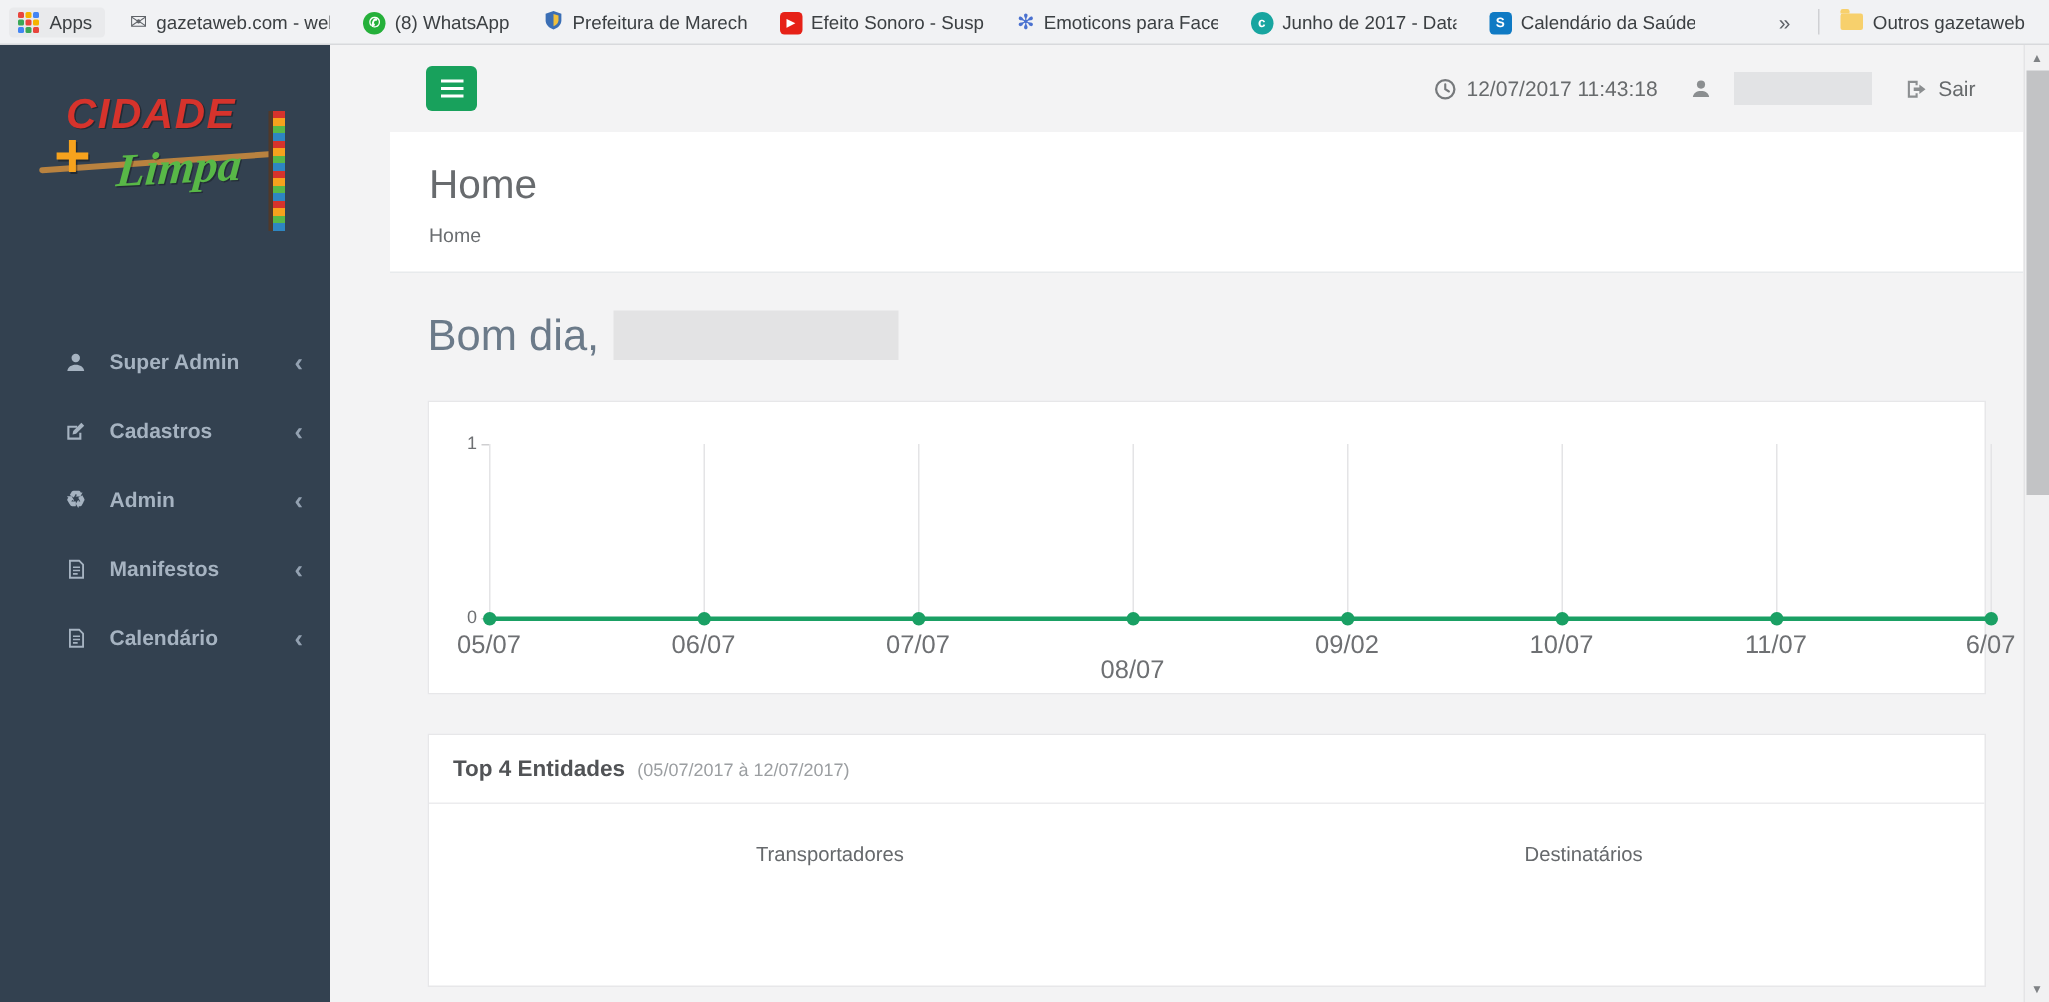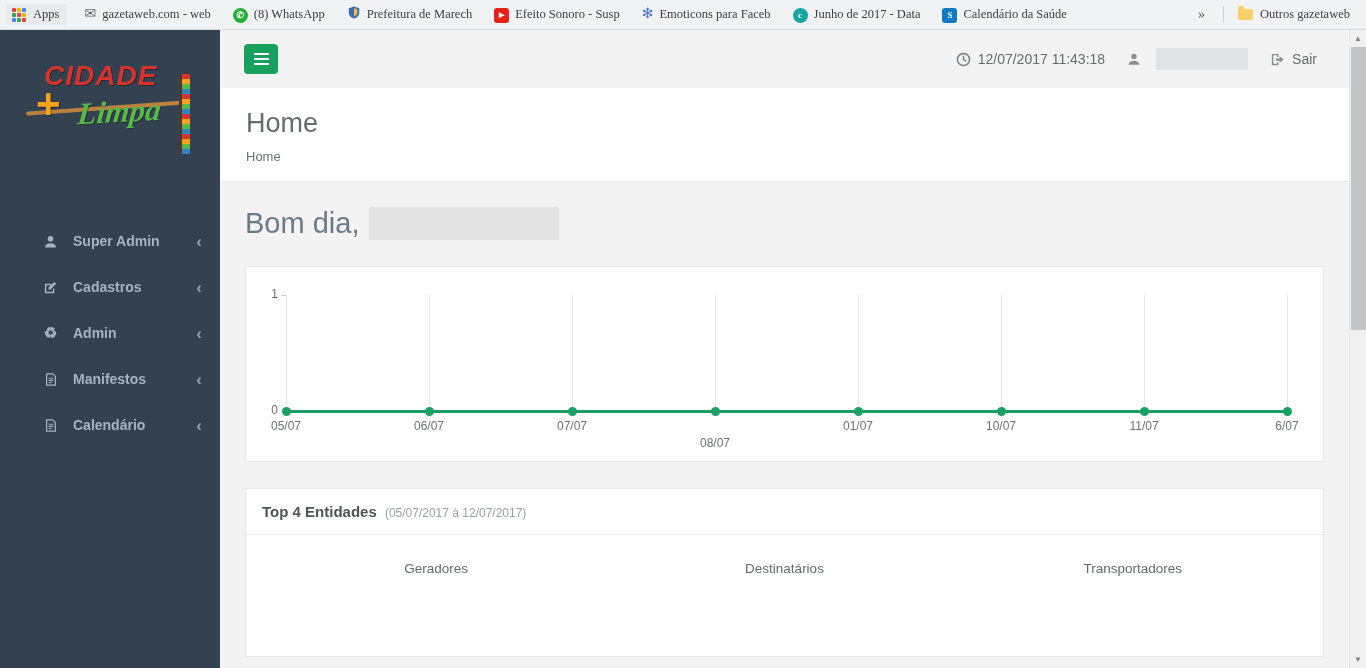--- a/index.html
+++ b/index.html
@@ -2,21 +2,21 @@
 <html><head>
 <meta charset="utf-8">
 <style>
   * { box-sizing: border-box; margin: 0; padding: 0; }
   html, body { width: 1366px; height: 668px; overflow: hidden; }
   body { font-family: "Liberation Sans", sans-serif; background: #fff; position: relative; }
 
   
   #bookmarks-bar {
     height: 30px; background: #f1f2f4; border-bottom: 1px solid #d8d9dc;
-    display: flex; align-items: center; padding: 0 6px; font-size: 12.5px; color: #3c4043; font-family: Liberation Serif, serif;
+    display: flex; align-items: center; padding: 0 6px; font-size: 12.5px; color: #3c4043;
   }
   .apps-chip { display: flex; align-items: center; gap: 7px; background: #e9eaec; border-radius: 3px;
     padding: 3px 8px 3px 6px; margin-right: 10px; cursor: pointer; }
   .apps-grid { display: grid; grid-template-columns: repeat(3, 4px); grid-template-rows: repeat(3, 4px); gap: 1px; }
   .apps-grid i { width: 4px; height: 4px; border-radius: 1px; }
   .apps-grid i:nth-child(1){background:#e8453c}.apps-grid i:nth-child(2){background:#f5b400}.apps-grid i:nth-child(3){background:#4285f4}
   .apps-grid i:nth-child(4){background:#3aa757}.apps-grid i:nth-child(5){background:#e8453c}.apps-grid i:nth-child(6){background:#f5b400}
   .apps-grid i:nth-child(7){background:#4285f4}.apps-grid i:nth-child(8){background:#3aa757}.apps-grid i:nth-child(9){background:#e8453c}
   #bookmark-list { display: flex; align-items: center; }
   .bm-item { display: flex; align-items: center; gap: 6px; padding: 3px 7px; margin-right: 8px; cursor: pointer; white-space: nowrap; }
@@ -49,21 +49,21 @@
     font-family: "Liberation Serif", serif; color: #58b847; transform: skew(-8deg) rotate(-3deg);
     text-shadow: 1px 1px 0 rgba(0,0,0,.3); }
 
   #side-menu { margin-top: 48px; }
   .side-item { display: flex; align-items: center; gap: 14px; height: 46px; padding: 0 18px 0 42px;
     font-size: 14px; font-weight: 600; color: #a6b3c1; cursor: pointer; }
   .side-icon { width: 17px; text-align: center; flex: none; display: inline-flex; justify-content: center; }
   .side-icon .recycle { font-size: 15px; color: #a6b3c1; }
   .side-chevron { margin-left: auto; font-size: 17px; color: #93a1b1; line-height: 1; }
 
-  #main { flex: 1; margin-right: 17px; background: #f3f3f4; overflow: hidden; display: flex; flex-direction: column; }
+  #main { flex: 1; margin-right: 17px; background: #f3f3f4; overflow: hidden; display: flex; flex-direction: column; padding-left: 40px; }
 
   #main-header { height: 58px; flex: none; display: flex; align-items: center; padding: 0 32px 0 24px; }
   #menu-toggle { width: 34px; height: 30px; background: #18a15c; border: none; border-radius: 4px;
     display: flex; align-items: center; justify-content: center; cursor: pointer; }
   .hamburger { width: 15px; height: 2px; background: #fff; position: relative; display: block; }
   .hamburger::before, .hamburger::after { content:""; position:absolute; left:0; width:15px; height:2px; background:#fff; }
   .hamburger::before { top: -5px; } .hamburger::after { top: 5px; }
   .header-right { margin-left: auto; display: flex; align-items: center; color: #676a6c; font-size: 14px; }
   .hdr-icon { display: inline-flex; margin-right: 7px; }
   .redacted-user { display: inline-block; width: 92px; height: 22px; background: #e2e3e5; margin: 0 22px 0 8px; }
@@ -82,21 +82,21 @@
   .panel-header { padding: 14px 16px; border-bottom: 1px solid #ececee; font-size: 15px; color: #515356; }
   .panel-header strong { font-weight: 700; }
   .panel-header .sub { font-size: 12px; color: #9b9ea1; margin-left: 4px; }
   .panel-body { padding: 14px 16px 18px; }
 
   
   #chart { position: relative; height: 160px; margin-top: 2px; }
   .grid-v { position: absolute; width: 1px; background: #e4e4e6; }
   .chart-line { position: absolute; height: 3px; border-radius: 2px; }
   .chart-dot { position: absolute; width: 9px; height: 9px; border-radius: 50%; }
-  .x-label { position: absolute; width: 64px; text-align: center; font-size: 12px; color: #6e7073; }
+  .x-label { position: absolute; width: 64px; text-align: center; font-size: 17px; color: #6e7073; }
   .y-label { position: absolute; width: 16px; text-align: right; font-size: 12px; color: #6e7073; }
   .y-tick { position: absolute; height: 1px; width: 5px; background: #cfcfd1; }
 
   .top5-body { display: flex; padding: 26px 16px 80px; }
   .top5-col { flex: 1; text-align: center; font-size: 13.5px; color: #66696c; }
 
   
   #scrollbar { position: absolute; top: 30px; right: 0; bottom: 0; width: 17px; background: #f1f1f2; border-left: 1px solid #e4e4e6; }
   .sb-arrow { position: absolute; left: 0; width: 16px; height: 17px; color: #7f8285; font-size: 8px;
     display: flex; align-items: center; justify-content: center; cursor: pointer; }
@@ -271,21 +271,21 @@
               <div class="y-tick" style="left:19px;top:12px"></div>
               <div class="grid-v" style="left:24px;top:12px;height:116px"></div>
               <div class="x-label" style="left:-8px;top:136px">05/07</div>
               <div class="grid-v" style="left:167px;top:12px;height:116px"></div>
               <div class="x-label" style="left:135px;top:136px">06/07</div>
               <div class="grid-v" style="left:310px;top:12px;height:116px"></div>
               <div class="x-label" style="left:278px;top:136px">07/07</div>
               <div class="grid-v" style="left:453px;top:12px;height:116px"></div>
               <div class="x-label" style="left:421px;top:153px">08/07</div>
               <div class="grid-v" style="left:596px;top:12px;height:116px"></div>
-              <div class="x-label" style="left:564px;top:136px">01/07</div>
+              <div class="x-label" style="left:564px;top:136px">09/02</div>
               <div class="grid-v" style="left:739px;top:12px;height:116px"></div>
               <div class="x-label" style="left:707px;top:136px">10/07</div>
               <div class="grid-v" style="left:882px;top:12px;height:116px"></div>
               <div class="x-label" style="left:850px;top:136px">11/07</div>
               <div class="grid-v" style="left:1025px;top:12px;height:116px"></div>
               <div class="x-label" style="left:993px;top:136px">6/07</div>
               <div class="chart-line" style="left:24px;top:126.5px;width:143px;background:#1aa064"></div>
               <div class="chart-line" style="left:167px;top:126.5px;width:143px;background:#1aa064"></div>
               <div class="chart-line" style="left:310px;top:126.5px;width:143px;background:#1aa064"></div>
               <div class="chart-line" style="left:453px;top:126.5px;width:143px;background:#1aa064"></div>
@@ -303,23 +303,22 @@
             </div>
         </div>
       </section>
 
       <section class="panel">
         <div class="panel-header">
           <strong>Top 4 Entidades</strong>
           <span class="sub">(05/07/2017 à 12/07/2017)</span>
         </div>
         <div class="panel-body top5-body" id="top5-cols">
-            <div class="top5-col">Geradores</div>
+            <div class="top5-col">Transportadores</div>
             <div class="top5-col">Destinatários</div>
-            <div class="top5-col">Transportadores</div>
           </div>
       </section>
     </div>
   </div>
 </div>
 
 <div id="scrollbar">
   <div class="sb-arrow up">▲</div>
   <div class="sb-thumb"></div>
   <div class="sb-arrow down">▼</div>

